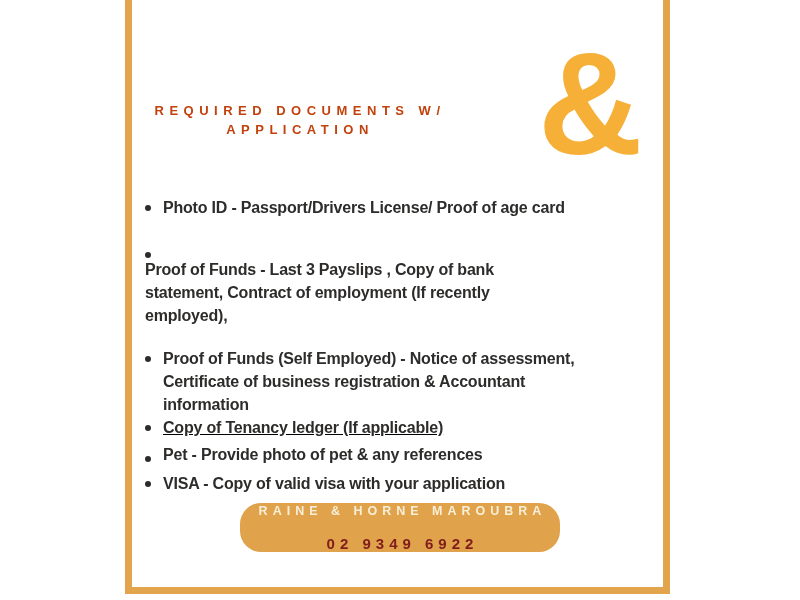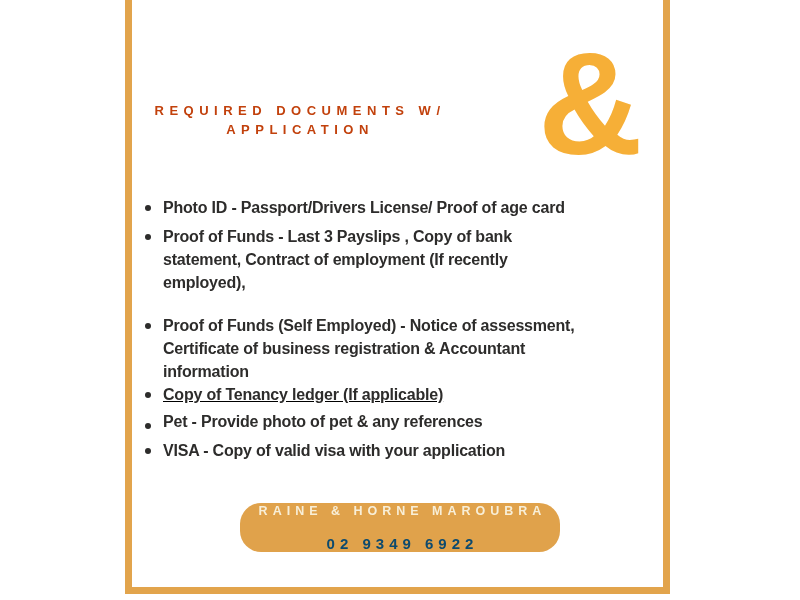--- a/index.html
+++ b/index.html
@@ -50,22 +50,22 @@
   .list {
     position: absolute;
     left: 145px;
     top: 196px;
     width: 470px;
   }
   .item {
     display: flex;
     align-items: flex-start;
   }
-  .item:nth-child(1) { margin-bottom: 6px; }
-  .item:nth-child(2) { margin-bottom: 3px; }
+  .item:nth-child(1) { margin-bottom: 24px; }
+  .item:nth-child(2) { margin-bottom: 3px; flex-direction: column; }
   .item:nth-child(3) { margin-bottom: 0px; margin-top: 20px; }
   .item:nth-child(4) { margin-bottom: 4px; text-decoration: underline; }
   .item:nth-child(5) { margin-bottom: 6px; align-items: center; }
   .bullet {
     width: 6px;
     height: 6px;
     border-radius: 50%;
     background: #2D2C2B;
     margin: 9px 12px 0 0;
     flex: none;
@@ -98,21 +98,21 @@
     letter-spacing: 5px;
     text-indent: 5px;
     color: #F8EFD8;
     white-space: nowrap;
   }
   .footer .phone {
     font-size: 15px;
     font-weight: bold;
     letter-spacing: 5px;
     text-indent: 5px;
-    color: #0c4a6e;
+    color: #7f1d1d;
     white-space: nowrap;
   }
 </style>
 </head>
 <body>
 
 <div class="frame"></div>
 
 <div class="title">
   <span class="tline">REQUIRED DOCUMENTS W/</span>

